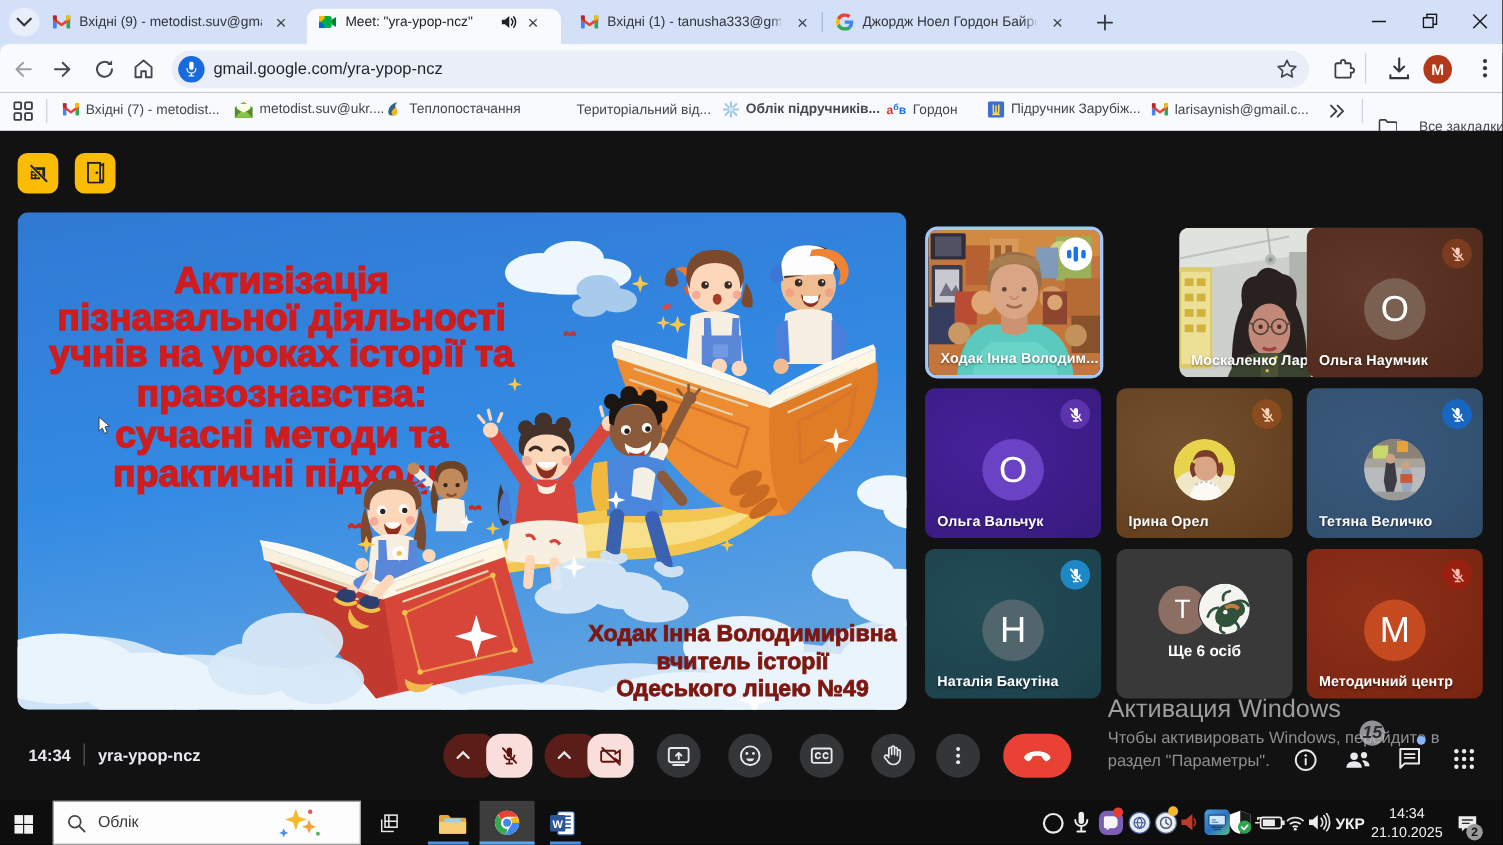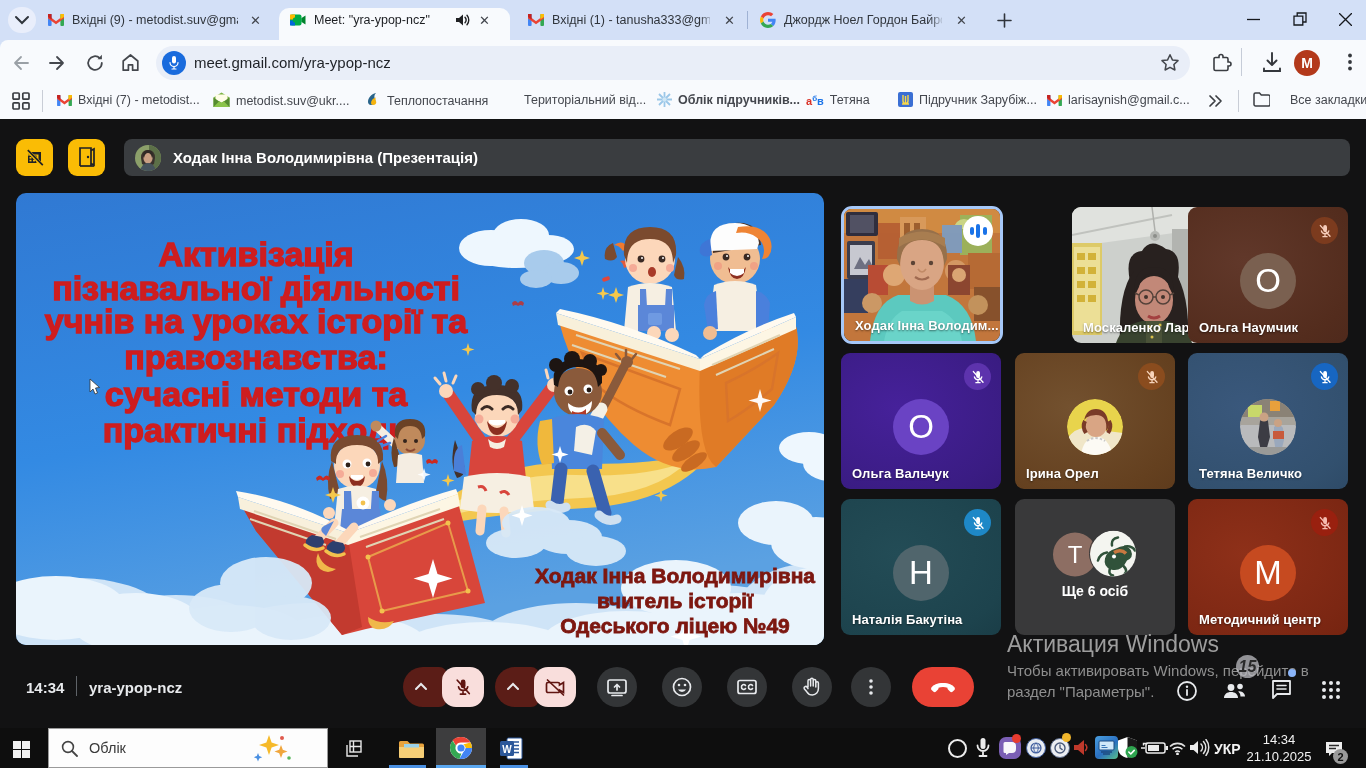--- a/index.html
+++ b/index.html
@@ -6,21 +6,21 @@
   html,body { width:1366px; height:768px; overflow:hidden; background:#000; }
   body { font-family:"Liberation Sans", sans-serif; position:relative; }
   .abs { position:absolute; }
   
   #tabstrip { left:0; top:0; width:1366px; height:48px; background:#d3e0f7; }
   #toolbar { left:0; top:40px; width:1366px; height:44px; background:#f8fafd; border-radius:8px 0 0 0; }
   #bookmarks { left:0; top:84px; width:1366px; height:35px; background:#f8fafd; }
   .tabtitle { font-size:12.5px; color:#30353c; white-space:nowrap; overflow:hidden; }
   .tabx { color:#41454c; font-size:13px; }
   #activetab { left:279px; top:8px; width:231px; height:32px; background:#f8fafd; border-radius:10px 10px 0 0; }
-  .bm { display:inline-flex; align-items:flex-end; gap:6px; font-size:12.5px; color:#44474e; white-space:nowrap; }
+  .bm { display:inline-flex; align-items:flex-start; gap:6px; font-size:12.5px; color:#44474e; white-space:nowrap; }
   
   #content { left:0; top:119px; width:1366px; height:609px; background:#121213; }
   .ybtn { width:37px; height:37px; background:#fabc05; border-radius:9px; top:20px; }
   #namepill { left:124px; top:20px; width:1226px; height:37px; background:#3a3d40; border-radius:8px; color:#fff; font-size:15px; font-weight:bold; display:flex; align-items:center; }
   
   .tile { position:absolute; width:160px; height:136px; border-radius:9px; overflow:hidden; }
   .tname { position:absolute; left:11px; bottom:8px; color:#fff; font-size:13px; font-weight:bold; text-shadow:0 1px 2px rgba(0,0,0,.5); letter-spacing:.1px; }
   .avcircle { position:absolute; left:50%; top:74px; transform:translate(-50%,-50%); width:56px; height:56px; border-radius:50%; display:flex; align-items:center; justify-content:center; color:#fff; font-size:33px; font-weight:400; }
   .micoff { position:absolute; right:10px; top:10px; width:27px; height:27px; border-radius:50%; display:flex; align-items:center; justify-content:center; }
   
@@ -115,21 +115,21 @@
 <svg class="abs" style="left:120px;top:52px;" width="21" height="21" viewBox="0 0 21 21">
     <path d="M3.2 9 10.5 3l7.3 6v9.2h-5.2v-5.4h-4.2v5.4H3.2z" fill="none" stroke="#44474d" stroke-width="1.7" stroke-linejoin="round"></path>
   </svg>
 
 <div class="abs" style="left:156px;top:46px;width:1034px;height:34px;background:#e9eef8;border-radius:17px;"></div>
 <div class="abs" style="left:162px;top:51px;width:24px;height:24px;border-radius:50%;background:#196bdd;"></div>
 <svg class="abs" style="left:169px;top:56px;" width="10" height="14" viewBox="0 0 10 14">
     <rect x="3" y="0" width="4" height="7.5" rx="2" fill="#fff"></rect>
     <path d="M1 6.5a4 4 0 008 0M5 10.5V13M3 13h4" stroke="#fff" stroke-width="1.2" fill="none" stroke-linecap="round"></path>
   </svg>
-<div class="abs" style="left:194px;top:54px;font-size:15px;color:#1f2227;">meet.gmail.com/yra-ypop-ncz</div>
+<div class="abs" style="left:194px;top:54px;font-size:15px;color:#1f2227;">gmail.google.com/yra-ypop-ncz</div>
 <svg class="abs" style="left:1160px;top:53px;" width="20" height="20" viewBox="0 0 20 20">
     <path d="M10 1.8l2.4 5.1 5.6.7-4.1 3.9 1 5.5L10 14.3 5.1 17l1-5.5L2 7.6l5.6-.7z" fill="none" stroke="#44474d" stroke-width="1.5" stroke-linejoin="round"></path>
   </svg>
 <svg class="abs" style="left:1211px;top:53px;" width="21" height="20" viewBox="0 0 21 20">
     <path d="M8 3.5a2 2 0 014 0v1h3.5a1.5 1.5 0 011.5 1.5V9h1a2 2 0 010 4h-1v3a1.5 1.5 0 01-1.5 1.5H4.5A1.5 1.5 0 013 16V6a1.5 1.5 0 011.5-1.5H8z" fill="none" stroke="#3a3d42" stroke-width="1.6"></path>
   </svg>
 <div class="abs" style="left:1241px;top:48px;width:1px;height:28px;background:#c6ccd8;"></div>
 <svg class="abs" style="left:1262px;top:52px;" width="20" height="21" viewBox="0 0 20 21">
     <path d="M10 1v11M5.5 8.5L10 13l4.5-4.5" stroke="#34373c" stroke-width="1.9" fill="none" stroke-linecap="round" stroke-linejoin="round"></path>
     <path d="M2 16.5v2.5h16v-2.5" stroke="#34373c" stroke-width="1.9" fill="none" stroke-linecap="round"></path>
@@ -165,40 +165,40 @@
 </div>
 <div class="abs bm" style="left:213px;top:92px;">
   <svg width="17" height="16" viewBox="0 0 17 16">
       <path d="M0.5 5.5 L8.5 0.5 L16.5 5.5 V15 H0.5 Z" fill="#7cb342"></path>
       <rect x="2.5" y="2.5" width="12" height="8" fill="#fffde7"></rect>
       <path d="M0.5 5.5 L8.5 11 L16.5 5.5 V15 H0.5 Z" fill="#558b2f"></path>
       <path d="M0.5 15 L6.5 9 L8.5 11 L10.5 9 L16.5 15 Z" fill="#8bc34a"></path>
     </svg>
   <span>metodist.suv@ukr....</span>
 </div>
-<div class="abs bm" style="left:365px;top:92px;">
+<div class="abs bm" style="left:350px;top:92px;">
   <svg width="16" height="16" viewBox="0 0 16 16">
       <path d="M3 10c0-4 3-8 8-9-2 2-2 4-1 6 1.5 2.5-1 6-4 6-2 0-3-1.5-3-3z" fill="#29648a"></path>
       <path d="M6 11c0-2.5 2-5 5-5.5-1 1.5-.6 2.6 0 3.8.9 1.8-.6 3.7-2.5 3.7-1.5 0-2.5-1-2.5-2z" fill="#f6b40e"></path>
     </svg>
   <span>Теплопостачання</span>
 </div>
 <div class="abs bm" style="left:524px;top:93px;">
     <span>Територіальний від...</span>
   </div>
 <div class="abs bm" style="left:657px;top:92px;font-weight:bold;">
   <svg width="15" height="15" viewBox="0 0 15 15">
       <path d="M7.5 0v15M0 7.5h15M2 2l11 11M13 2L2 13" stroke="#9bc7e8" stroke-width="1.8"></path>
       <circle cx="7.5" cy="7.5" r="2.2" fill="#cfe6f5"></circle>
     </svg>
   <span>Облік підручників...</span>
 </div>
 <div class="abs bm" style="left:806px;top:93px;">
   <span style="font-size:11px;font-weight:bold;"><span style="color:#d93025;">а</span><span style="color:#1a73e8;font-size:8px;vertical-align:4px;">б</span><span style="color:#1a73e8;">в</span></span>
-  <span>Тетяна</span>
+  <span>Гордон</span>
 </div>
 <div class="abs bm" style="left:898px;top:92px;">
   <svg width="15" height="15" viewBox="0 0 15 15">
       <rect width="15" height="15" rx="2" fill="#3b6fd4"></rect>
       <path d="M5 3v6a2.5 2.5 0 005 0V3M7.5 4v8M4 12h7" stroke="#f8d848" stroke-width="1.4" fill="none"></path>
     </svg>
   <span>Підручник Зарубіж...</span>
 </div>
 <div class="abs bm" style="left:1047px;top:93px;">
   <svg width="15" height="13" viewBox="0 0 16 14">
@@ -207,21 +207,21 @@
       <path d="M0 2.2 L8 8.2 L16 2.2 L16 5.4 L8 11.2 L0 5.4 Z" fill="#ea4335"></path>
       <path d="M12.4 1 L16 1 L16 4 L12.4 6.6 Z" fill="#fbbc04"></path>
       <path d="M0 1 L3.6 1 L3.6 6.6 L0 4 Z" fill="#c5221f"></path>
     </svg>
   <span>larisaynish@gmail.c...</span>
 </div>
 <svg class="abs" style="left:1208px;top:94px;" width="16" height="14" viewBox="0 0 16 14">
     <path d="M2 2l5 5-5 5M8 2l5 5-5 5" stroke="#3a3d42" stroke-width="1.7" fill="none" stroke-linecap="round" stroke-linejoin="round"></path>
   </svg>
 <div class="abs" style="left:1238px;top:90px;width:1px;height:22px;background:#c9cdd6;"></div>
-<div class="abs bm" style="left:1253px;top:92px;gap:20px;">
+<div class="abs bm" style="left:1253px;top:108px;gap:20px;">
   <svg width="17" height="15" viewBox="0 0 17 15">
       <path d="M1 2.5A1.5 1.5 0 012.5 1h4l1.8 2h7.2A1.5 1.5 0 0117 4.5v8a1.5 1.5 0 01-1.5 1.5h-13A1.5 1.5 0 011 12.5z" fill="none" stroke="#3a3d42" stroke-width="1.5"></path>
     </svg>
   <span>Все закладки</span>
 </div>
 
 <div class="abs" id="content">
   <div class="abs ybtn" style="left:16px;"></div>
   <svg class="abs" style="left:25px;top:29px;" width="19" height="19" viewBox="0 0 19 19">
       <g fill="#1f2125">
@@ -237,31 +237,20 @@
     </svg>
   <div class="abs ybtn" style="left:68px;"></div>
   <svg class="abs" style="left:79px;top:28px;" width="16" height="20" viewBox="0 0 16 20">
       <g fill="none" stroke="#1f2125" stroke-width="1.7">
         <path d="M1 19V1h11v18"></path>
         <path d="M12 3.5l3-1.5v16l-3-1.5"></path>
         <circle cx="9" cy="10" r="1.2" fill="#1f2125" stroke="none"></circle>
         <path d="M1 19h14"></path>
       </g>
     </svg>
-  <div class="abs" id="namepill">
-    <svg style="margin:0 12px 0 11px;border-radius:50%;" width="26" height="26" viewBox="0 0 26 26">
-        <rect width="26" height="26" fill="#8ca06a"></rect>
-        <rect x="14" width="12" height="26" fill="#5c7048"></rect>
-        <path d="M13 5 q7 0 7 8 l-1 6 q-6 4-12 0 l-1-6 q0-8 7-8z" fill="#3a322c"></path>
-        <ellipse cx="13" cy="13" rx="4.6" ry="5.6" fill="#c9a084"></ellipse>
-        <path d="M8 11 q0-6 5-6 t5 6 l-1 2 q-1-5-4-5 t-4 5z" fill="#302a26"></path>
-        <path d="M5 26 q2-8 8-8 t8 8z" fill="#46535c"></path>
-      </svg>
-    Ходак Інна Володимирівна (Презентація)
-  </div>
 
   <svg class="abs" id="slide" style="left:16px; top:74px;" width="808" height="452" viewBox="0 0 808 452">
     <defs>
       <linearGradient id="sky" x1="0" y1="0" x2="0.3" y2="1">
         <stop offset="0" stop-color="#3079d3"></stop>
           <stop offset="0.55" stop-color="#338ae3"></stop>
           <stop offset="1" stop-color="#5ba1e2"></stop>
       </linearGradient>
       <clipPath id="slideclip">
           <rect width="808" height="452" rx="10"></rect>

